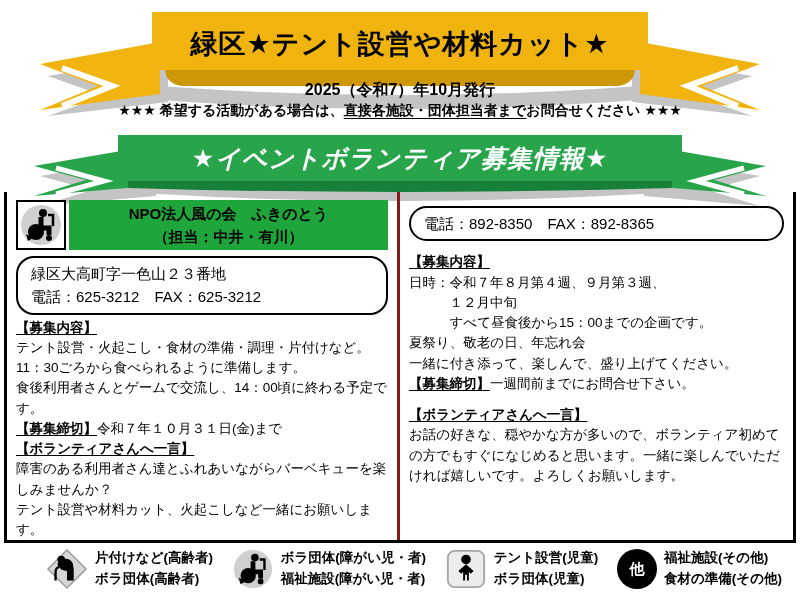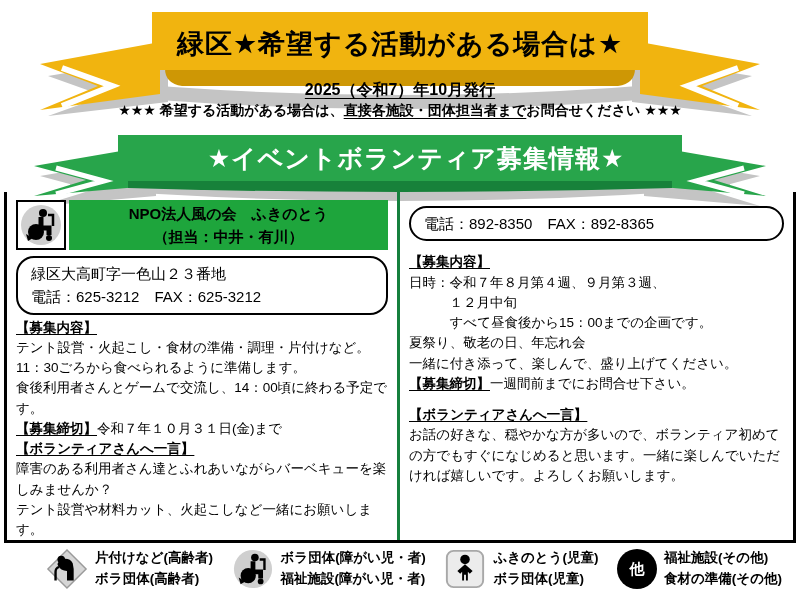--- a/index.html
+++ b/index.html
@@ -10,42 +10,42 @@
   svg{display:block;}
   
   .ribbon-yellow{position:absolute;top:6px;left:0;width:800px;height:118px;pointer-events:none;}
   .ribbon-yellow .title{
     position:absolute;top:10px;left:152px;width:496px;height:56px;
     display:flex;align-items:center;justify-content:center;
     font-size:27px;font-weight:bold;letter-spacing:1px;color:#000;
   }
   .ribbon-green{position:absolute;top:130px;left:0;width:800px;height:78px;pointer-events:none;}
   .ribbon-green .title{
-    position:absolute;top:7px;left:134px;width:564px;height:42px;
+    position:absolute;top:7px;left:118px;width:564px;height:42px;
     display:flex;align-items:center;justify-content:center;
-    font-size:25px;font-weight:bold;color:#fff;letter-spacing:1px;
+    font-size:25px;font-weight:bold;font-style:italic;color:#fff;letter-spacing:1px;
   }
   .issue-date{
     position:absolute;top:80px;left:0;width:800px;text-align:center;
     font-size:16px;font-weight:bold;
   }
-  .issue-date span{text-decoration:underline;text-underline-offset:3px;margin-top:11px;}
+  .issue-date span{text-underline-offset:3px;margin-top:11px;}
   .notice{
     position:absolute;top:102px;left:0;width:800px;text-align:center;
     font-size:14px;font-weight:bold;
   }
   .notice .u{text-decoration:underline;text-underline-offset:3px;}
   
   .main-box{
     position:absolute;top:192px;left:4px;width:792px;height:351px;
     border-left:3px solid #000;border-right:3px solid #000;border-bottom:3px solid #000;
     box-sizing:border-box;display:flex;
   }
   .card{width:50%;box-sizing:border-box;padding:8px 9px 0 9px;overflow:hidden;}
-  .card.first{border-right:3px solid #15803d;}
+  .card.first{border-right:3px solid #7f1d1d;}
   .card-head{display:flex;align-items:flex-start;gap:3px;}
   .icon-box{
     width:50px;height:50px;border:2px solid #000;background:#fff;flex:0 0 auto;
     display:flex;align-items:center;justify-content:center;box-sizing:border-box;
   }
   .head-bar{
     flex:1;min-height:50px;background:#1EA53C;display:flex;flex-direction:column;
     justify-content:center;text-align:center;font-weight:bold;font-size:15px;line-height:1.55;
   }
   .addr-box{
@@ -82,21 +82,21 @@
 
     <polygon points="160,36 40,58 98,80 40,104 160,88" fill="#F1B40F"></polygon>
     <polyline points="62,62 112,80 62,100" stroke="#ffffff" stroke-width="6" fill="none"></polyline>
     <polygon points="640,36 760,58 702,80 760,104 640,88" fill="#F1B40F"></polygon>
     <polyline points="738,62 688,80 738,100" stroke="#ffffff" stroke-width="6" fill="none"></polyline>
 
     <path d="M165,60 L635,60 Q636,78 618,80 L182,80 Q164,78 165,60 Z" fill="#CE9705"></path>
 
     <rect x="152" y="6" width="496" height="58" fill="#F1B40F"></rect>
   </svg>
-  <div class="title">緑区★希望する活動がある場合は★</div>
+  <div class="title">緑区★テント設営や材料カット★</div>
 </div>
 
 <div class="issue-date">
   <span>2025（令和7）年10月発行</span>
 </div>
 <div class="notice">
   <span>★★★ 希望する活動がある場合は、</span><span class="u">直接各施設・団体担当者まで</span><span>お問合せください ★★★</span>
 </div>
 
 <div class="ribbon-green">
@@ -221,21 +221,21 @@
 
   <div class="leg-item">
     <span>
       <svg width="42" height="42" viewBox="0 0 44 44">
         <rect x="3" y="3" width="38" height="38" rx="7" fill="#ECECEC" stroke="#A8A8A8" stroke-width="2"></rect>
         <circle cx="22" cy="12" r="5" fill="#000"></circle>
         <path d="M22,17 L14,24 L17,27 L19,25 L19,34 L21,34 L21,28 L23,28 L23,34 L25,34 L25,25 L27,27 L30,24 Z" fill="#000"></path>
       </svg>
     </span>
     <span class="leg-label">
-      <div>ふきのとう(児童)</div>
+      <div>テント設営(児童)</div>
       <div>ボラ団体(児童)</div>
     </span>
   </div>
 
   <div class="leg-item">
     <span class="other-circle">
       <span>他</span>
     </span>
     <span class="leg-label">
       <div>福祉施設(その他)</div>

